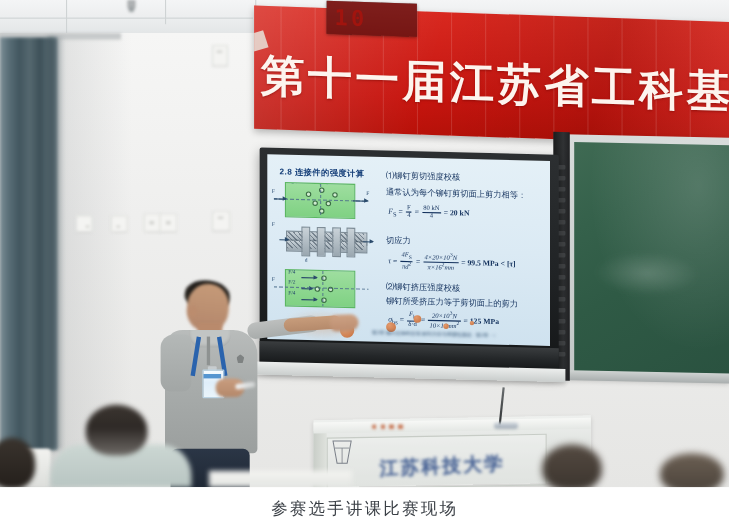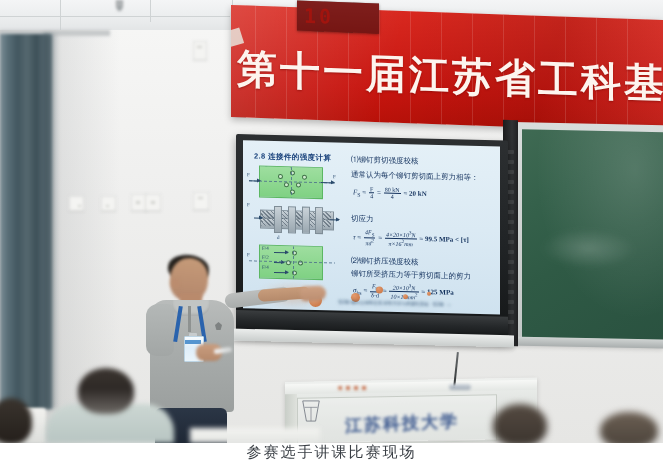--- a/index.html
+++ b/index.html
@@ -234,21 +234,21 @@
       background:linear-gradient(180deg,#f2f2ef,#dcdedb);border-radius:3px;}
   .desk2{position:absolute;left:190px;top:428px;width:130px;height:15px;
       background:linear-gradient(180deg,#f4f4f1,#e3e5e2);}
 
   .blur{filter:blur(1.6px);}
   .blur2{filter:blur(2.6px);}
   .blur3{filter:blur(3.6px);}
 
   
   #caption{position:absolute;left:0;top:443px;width:663px;height:29px;background:#fff;
-      display:flex;align-items:flex-start;justify-content:center;}
+      display:flex;align-items:flex-end;justify-content:center;}
   #caption span{font-family:"DejaVu Sans","Liberation Sans",sans-serif;
       font-size:15px;color:#3a3f45;letter-spacing:2px;}
 </style>
 </head>
 <body>
 
 <div id="page">
 
   <div id="photo">
 

